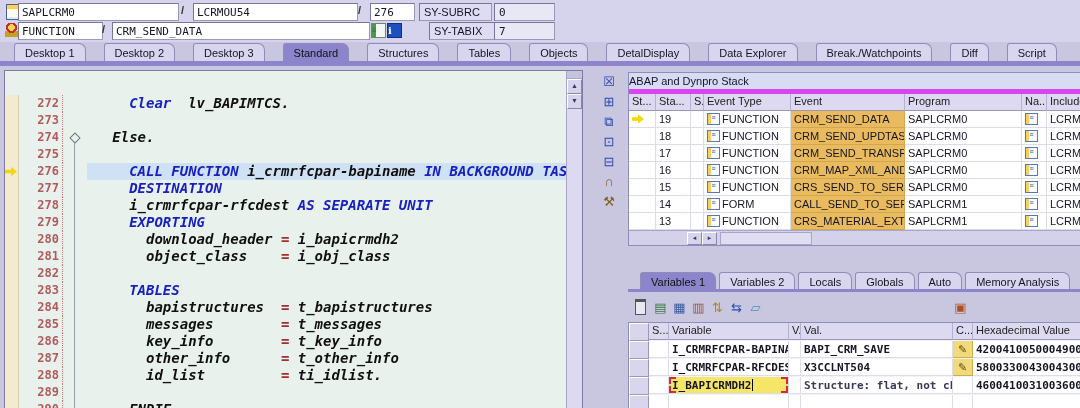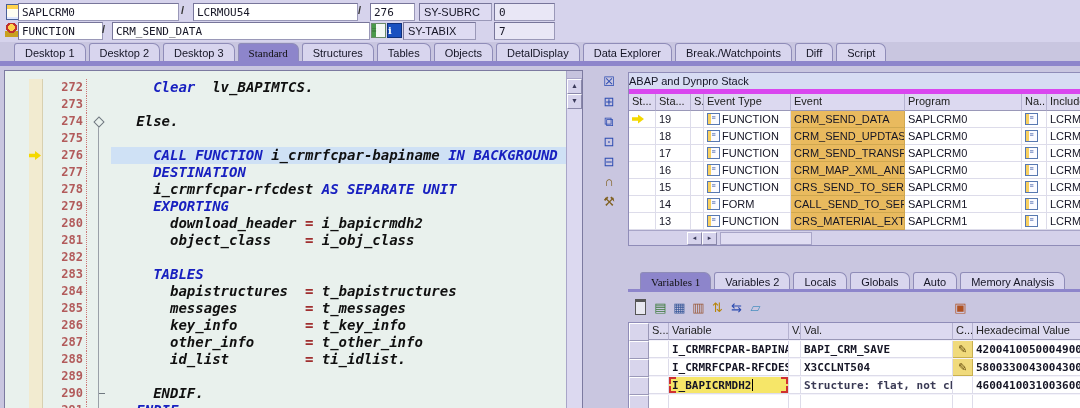--- a/index.html
+++ b/index.html
@@ -24,28 +24,28 @@
        linear-gradient(180deg,transparent 0 8px,#c8a020 8px 14px);background-repeat:no-repeat;}
   .list-icon{width:13px;height:13px;background:linear-gradient(90deg,#4a9a4a 0 4px,#f4f8f4 4px);
        border:1px solid #6a8a6a;font-size:8px;line-height:11px;text-align:center;color:#3a6a3a;}
   .info-icon{width:13px;height:13px;background:#1a50c0;border:1px solid #10307a;color:#fff;
        font-family:"DejaVu Serif",serif;font-weight:bold;font-size:10px;line-height:12px;text-align:center;}
 
   
   .tabstrip{display:flex;align-items:flex-end;}
   .tab{height:16px;padding:1px 10px 0;margin-right:3px;background:#d8d5ee;border:1px solid #8f8cb8;border-bottom:none;
        border-radius:3px 7px 0 0;display:flex;align-items:center;white-space:nowrap;cursor:default;}
-  .tab.active{background:#8d85cb;color:#111;font-family:Liberation Serif, serif;}
-  #main-tabs{position:absolute;left:14px;top:43px;height:18px;}
+  .tab.active{background:#8d85cb;color:#111;}
+  #main-tabs{position:absolute;left:14px;top:43px;height:18px;gap:15px;}
   .tabbar{position:absolute;left:0;top:61px;width:1080px;height:5px;background:#8d85cb;}
 
   
   #code-panel{position:absolute;left:4px;top:70px;width:577px;height:338px;background:#e9f1ed;
        border:1px solid #7c7aa0;border-bottom:none;display:flex;overflow:hidden;}
-  #code-lines{flex:1;overflow:hidden;padding-top:8px;margin-left:24px;}
+  #code-lines{flex:1;overflow:hidden;padding-top:24px;}
   .code-line{display:flex;height:17px;line-height:17px;font-family:"DejaVu Sans Mono",monospace;
        font-size:14px;font-weight:bold;}
   .c-bp{width:13px;flex:none;background:#f2ebd0;border-right:1px solid #d8d0b0;position:relative;}
   .c-num{width:40px;flex:none;text-align:right;padding-right:3px;color:#b25b5b;
        border-right:1px dotted #cc7777;font-size:12px;}
   .c-fold{width:24px;flex:none;position:relative;}
   .c-fold.vline::before{content:"";position:absolute;left:11px;top:0;bottom:0;width:1px;background:#9aa0a8;}
   .c-fold.vstart::before{top:9px;}
   .fold-diamond{position:absolute;left:8px;top:5px;width:6px;height:6px;border:1px solid #707880;
        background:#e9f1ed;transform:rotate(45deg);}
@@ -126,21 +126,21 @@
       <span class="abs labbox" style="left:419px;top:1px;width:63px;">SY-SUBRC</span>
       <span class="abs valbox" style="left:494px;top:1px;width:51px;">0</span>
     </div>
     <div class="trow" style="top:21px;">
       <span class="abs seal-icon" style="left:5px;top:2px;"></span>
       <span class="abs fld" style="left:18px;top:1px;width:77px;">FUNCTION</span>
       <span class="abs slash" style="left:102px;top:2px;">/</span>
       <span class="abs fld" style="left:112px;top:1px;width:250px;">CRM_SEND_DATA</span>
       <span class="abs list-icon" style="left:371px;top:2px;">≡</span>
       <span class="abs info-icon" style="left:387px;top:2px;">i</span>
-      <span class="abs labbox" style="left:403px;top:1px;width:63px;">SY-TABIX</span>
+      <span class="abs labbox" style="left:429px;top:1px;width:63px;">SY-TABIX</span>
       <span class="abs valbox" style="left:494px;top:1px;width:51px;">7</span>
     </div>
   </div>
 
   <div id="main-tabs" class="tabstrip">
       <div class="tab">Desktop 1</div>
       <div class="tab">Desktop 2</div>
       <div class="tab">Desktop 3</div>
       <div class="tab active">Standard</div>
       <div class="tab">Structures</div>

